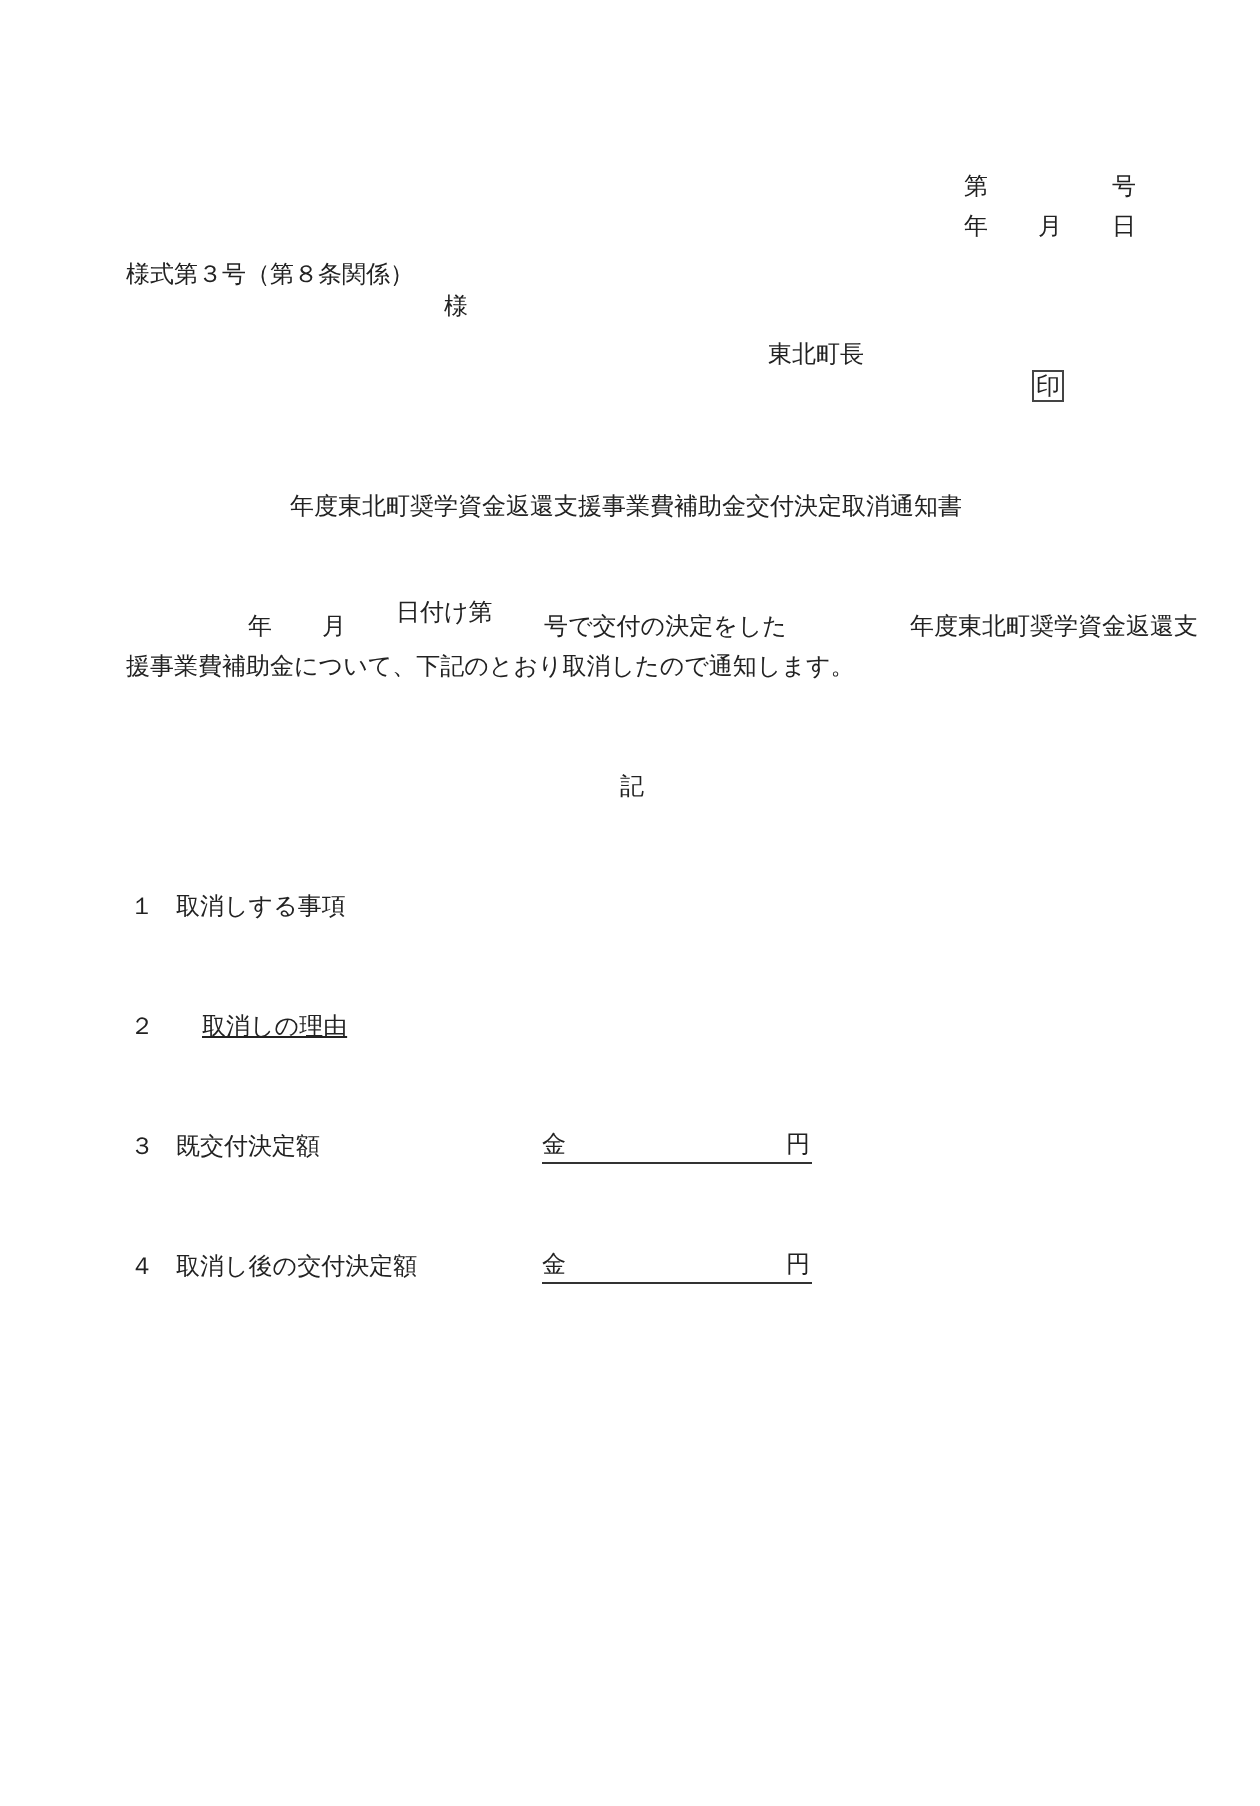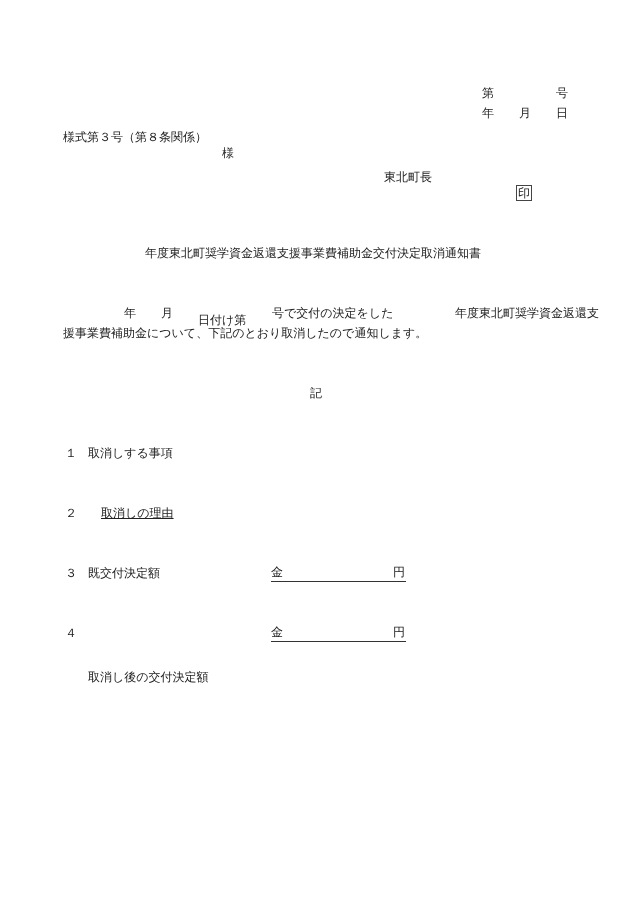--- a/index.html
+++ b/index.html
@@ -50,40 +50,40 @@
 
   <div class="abs" style="left:384px; top:171px;">東北町長</div>
   <div class="abs" style="left:516px; top:185px;">
     <span class="seal">印</span>
   </div>
 
   <div class="abs" style="left:145px; top:247px;">年度東北町奨学資金返還支援事業費補助金交付決定取消通知書</div>
 
   <div class="abs" style="left:124px; top:307px;">年</div>
   <div class="abs" style="left:161px; top:307px;">月</div>
-  <div class="abs" style="left:198px; top:314px;">日付け第</div>
+  <div class="abs" style="left:198px; top:300px;">日付け第</div>
   <div class="abs" style="left:272px; top:307px;">号で交付の決定をした</div>
   <div class="abs" style="left:419px; top:307px;margin-left:36px;">年度東北町奨学資金返還支</div>
   <div class="abs" style="left:63px; top:327px;">援事業費補助金について、下記のとおり取消したので通知します。</div>
 
   <div class="abs" style="left:310px; top:387px;">記</div>
 
   <div class="abs" style="left:65px; top:447px;">１</div>
   <div class="abs" style="left:88px; top:447px;text-align:center;">取消しする事項</div>
 
   <div class="abs" style="left:65px; top:507px;">２</div>
   <div class="abs" style="left:101px; top:507px;text-decoration:underline;">取消しの理由</div>
 
   <div class="abs" style="left:65px; top:567px;">３</div>
   <div class="abs" style="left:88px; top:567px;">既交付決定額</div>
   <div class="underline-field" style="left:271px; top:565px; width:135px;">
     <span style="left:0;">金</span>
     <span style="right:1px;">円</span>
   </div>
 
   <div class="abs" style="left:65px; top:627px;">４</div>
-  <div class="abs" style="left:88px; top:627px;margin-top:44px;">取消し後の交付決定額</div>
+  <div class="abs" style="left:88px; top:627px;">取消し後の交付決定額</div>
   <div class="underline-field" style="left:271px; top:625px; width:135px;">
     <span style="left:0;">金</span>
     <span style="right:1px;">円</span>
   </div>
 
 </div>
 
 </body></html>

